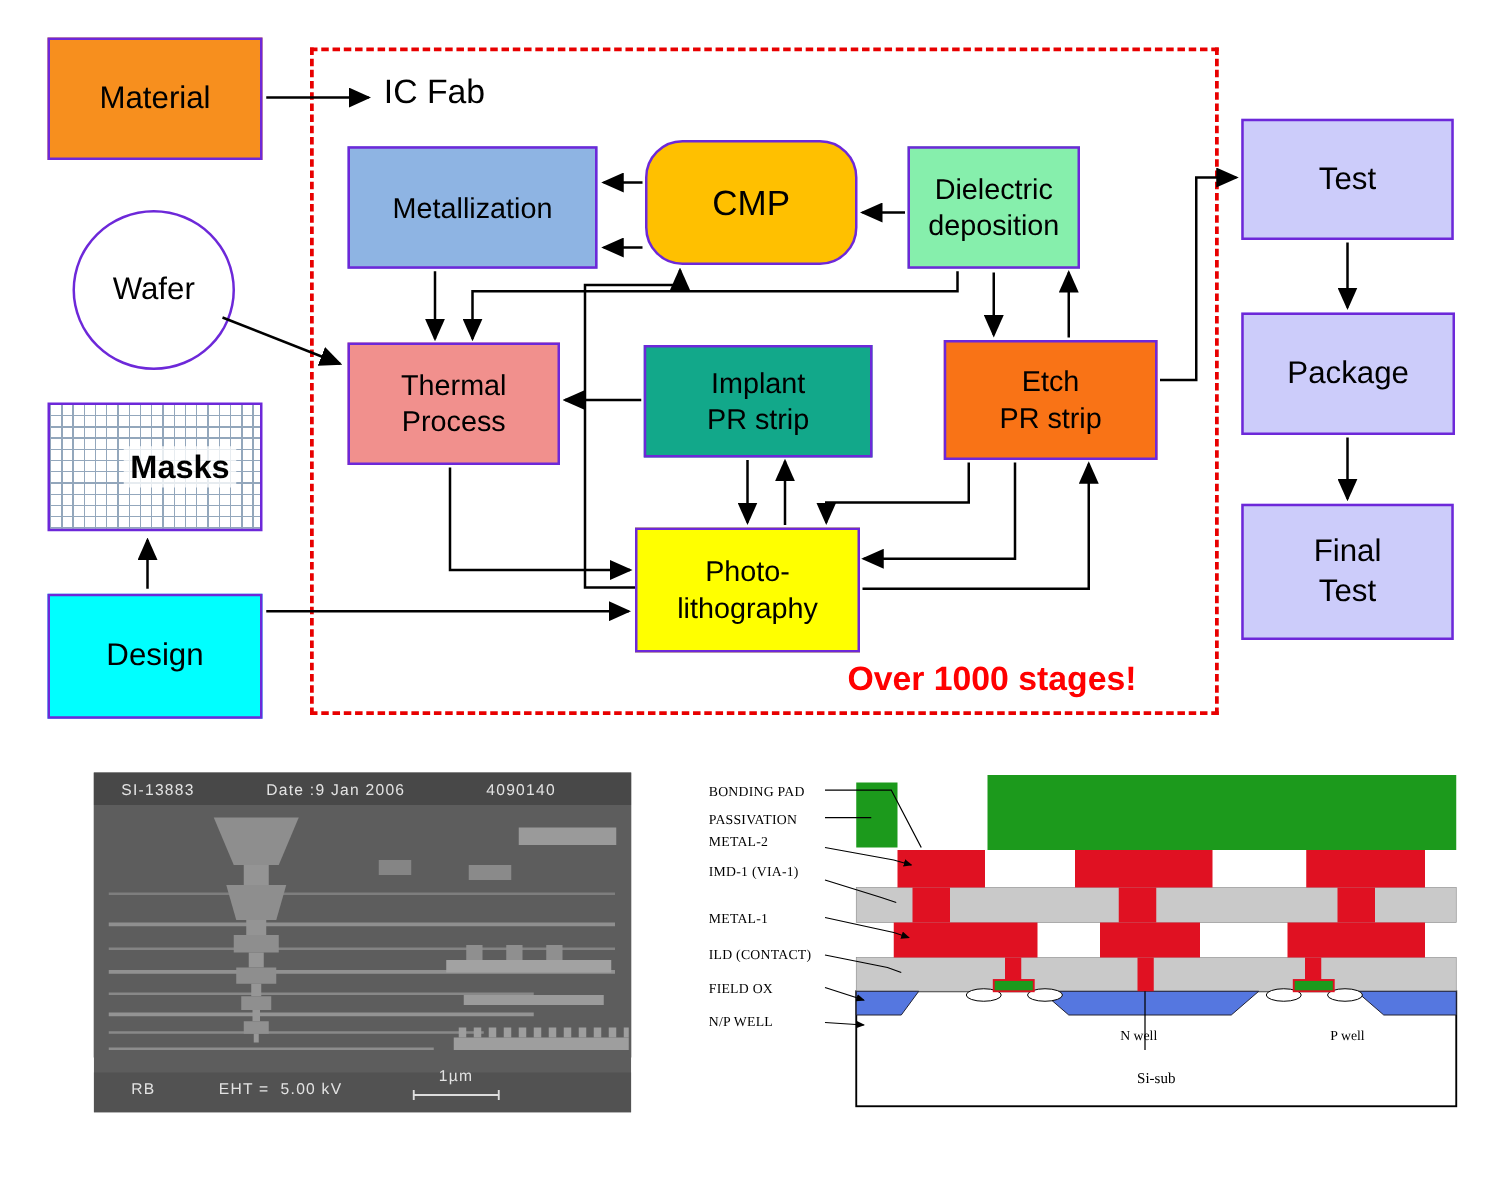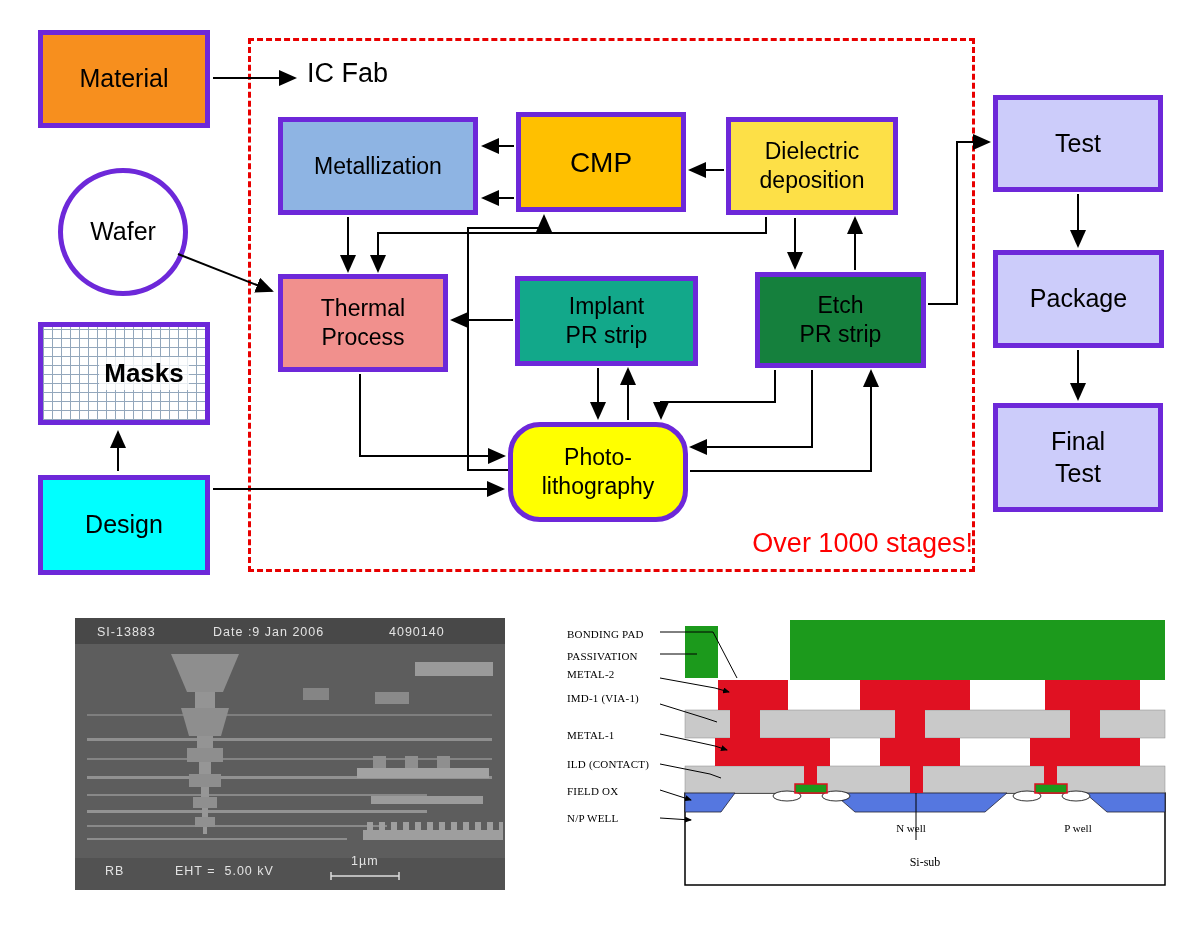--- a/index.html
+++ b/index.html
@@ -4,48 +4,48 @@
 <style>
   * { margin:0; padding:0; box-sizing:border-box; }
   html,body { background:#fff; }
   body {
     width:1204px; height:942px; position:relative; overflow:hidden;
     font-family:"Liberation Sans", sans-serif; color:#000;
   }
   .abs { position:absolute; }
   .box {
     position:absolute; display:flex; align-items:center; justify-content:center;
-    text-align:center; border:5px solid #6d28d9; white-space:pre-line;
+    text-align:center; border:2px solid #6d28d9; white-space:pre-line;
     font-size:23px; line-height:1.25; z-index:2;
   }
   .material { left:38px; top:30px; width:172px; height:98px; background:#F78F1E; font-size:25px; }
   .wafer    { left:58px; top:168px; width:130px; height:128px; background:#fff; border-radius:50%; font-size:25px; }
   .masks    { left:38px; top:322px; width:172px; height:103px;
               background-color:#fff;
               background-image:
                 repeating-linear-gradient(0deg,#93a7bc 0 1px,transparent 1px 9px),
                 repeating-linear-gradient(90deg,#93a7bc 0 1px,transparent 1px 9px); padding-left: 40px; }
   .masks-label { font-weight:bold; font-size:26px; background:rgba(255,255,255,0.78); padding:0 5px; }
   .design   { left:38px; top:475px; width:172px; height:100px; background:#00FFFF; font-size:25px; }
   .metallization { left:278px; top:117px; width:200px; height:98px; background:#8EB4E3; }
-  .cmp      { left:516px; top:112px; width:170px; height:100px; background:#FFC000; font-size:28px; }
-  .dielectric { left:726px; top:117px; width:172px; height:98px; background:#fde047; }
+  .cmp      { left:516px; top:112px; width:170px; height:100px; background:#FFC000; font-size:28px;border-radius:30px; }
+  .dielectric { left:726px; top:117px; width:138px; height:98px; background:#86efac; }
   .thermal  { left:278px; top:274px; width:170px; height:98px; background:#F1908D; }
   .implant  { left:515px; top:276px; width:183px; height:90px; background:#12A88A; }
-  .etch     { left:755px; top:272px; width:171px; height:96px; background:#15803d; }
-  .photo    { left:508px; top:422px; width:180px; height:100px; background:#FFFF00;border-radius:32px; }
+  .etch     { left:755px; top:272px; width:171px; height:96px; background:#f97316; }
+  .photo    { left:508px; top:422px; width:180px; height:100px; background:#FFFF00; }
   .test     { left:993px; top:95px;  width:170px; height:97px; background:#CCCCFA; font-size:25px; }
   .package  { left:993px; top:250px; width:171px; height:98px; background:#CCCCFA; font-size:25px; }
   .final    { left:993px; top:403px; width:170px; height:109px; background:#CCCCFA; font-size:25px; }
 
   .dashed { position:absolute; left:248px; top:38px; width:727px; height:534px;
             border:3px dashed #E80000; z-index:1; }
   .ictext { position:absolute; left:307px; top:58px; font-size:27px; z-index:2; }
-  .note   { position:absolute; left:678px; top:528px; width:295px; text-align:right;
-            font-size:27px; font-weight:normal; color:#FF0000; z-index:2; }
+  .note   { position:absolute; left:678px; top:528px; width:295px; text-align:left;
+            font-size:27px; font-weight:bold; color:#FF0000; z-index:2; }
 
   #connectors { position:absolute; left:0; top:0; z-index:5; pointer-events:none; }
   .cn { stroke:#000; stroke-width:2; fill:none; marker-end:url(#arr); }
 
   
   .sem { left:75px; top:618px; width:430px; height:228px; background:#5d5d5d; z-index:2; }
   .semtxt { position:absolute; color:#e3e3e3; font-size:12.5px; letter-spacing:1px;
             white-space:pre; z-index:3; }
 
   

